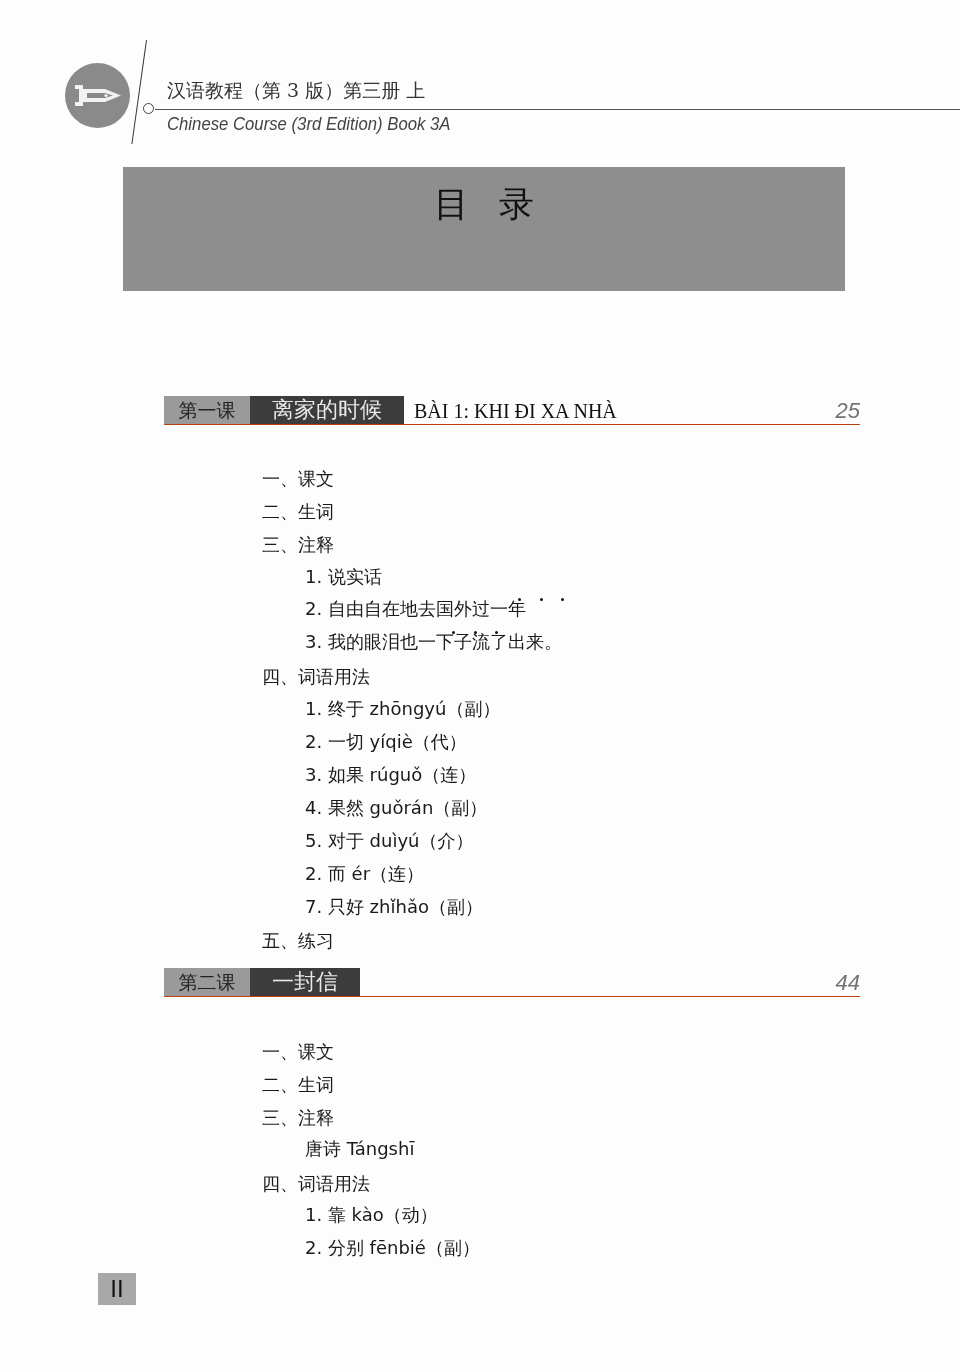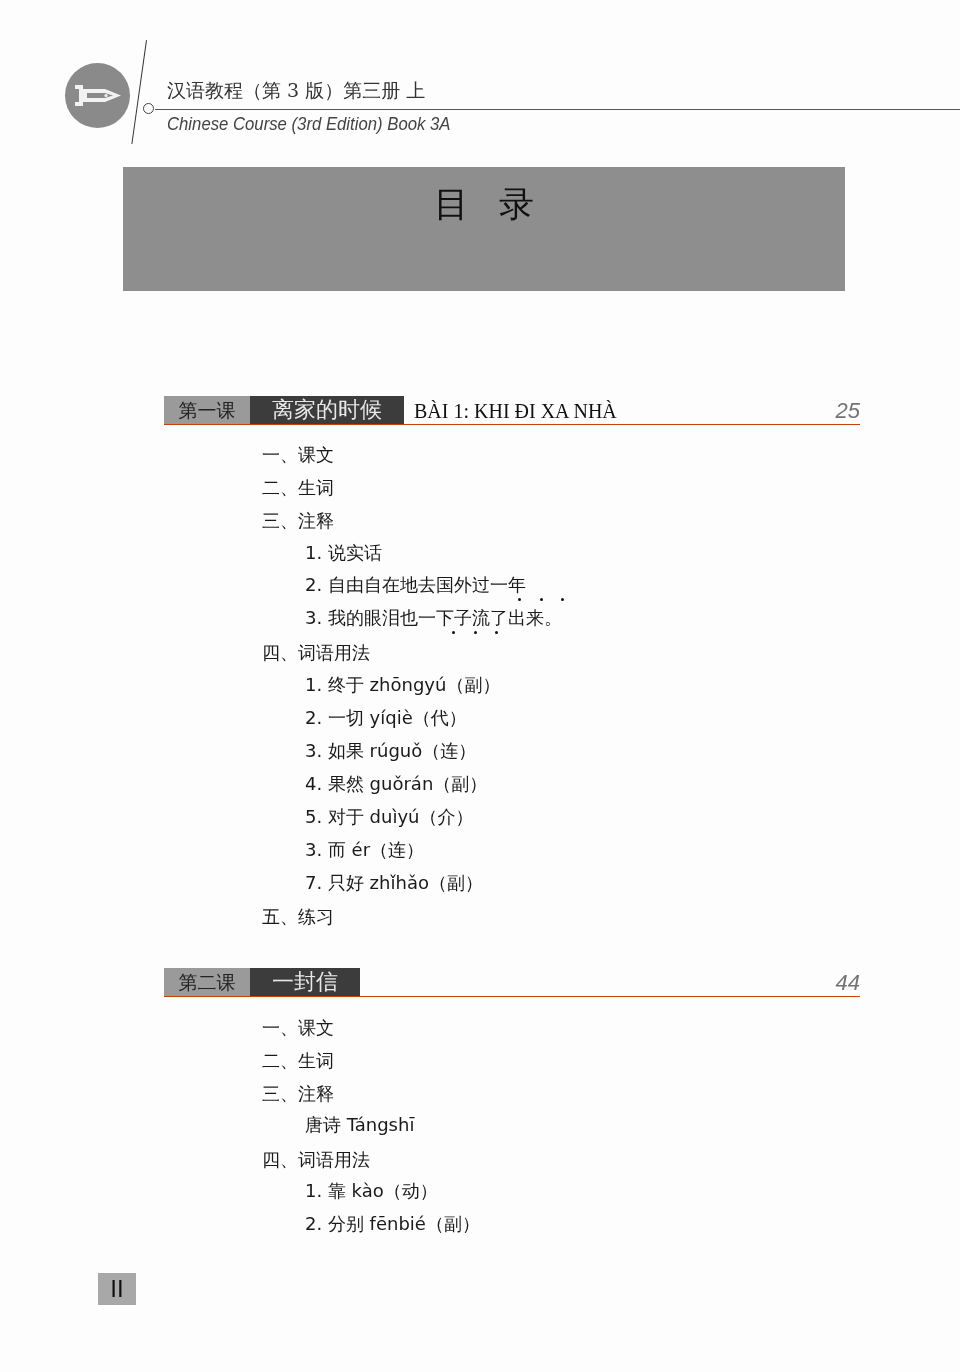--- a/index.html
+++ b/index.html
@@ -22,21 +22,21 @@
   .banner-en { position:absolute; left:0; right:0; top:68px; text-align:center; font-family:"Liberation Serif", serif;
                font-size:37px; color:#f4f4f4; }
   .lesson-head { position:absolute; left:164px; width:696px; height:28px; border-bottom:1px solid #c2410c; }
   .lesson-num { position:absolute; left:0; top:0; height:28px; width:86px; background:#9a9a9a; font-family:"DejaVu Serif", serif;
                 font-size:19px; color:#222; text-align:center; line-height:28px; }
   .lesson-title-cn { position:absolute; left:86px; top:0; height:28px; background:#3c3c3c; font-family:"DejaVu Serif", serif;
                      font-size:22px; color:#e8e8e8; line-height:28px; padding:0 22px; }
   .lesson-title-vi { position:absolute; top:0; line-height:30px; font-family:"Liberation Serif", serif; font-size:20px; color:#111; }
   .lesson-page { position:absolute; right:0; top:0; line-height:30px; font-family:"Liberation Sans", sans-serif;
                  font-style:italic; font-size:22px; color:#737373; }
-  .item { position:absolute; font-family:"DejaVu Sans", sans-serif; font-size:18px; color:#1a1a1a; white-space:nowrap; }
+  .item { position:absolute; font-family:"DejaVu Sans", sans-serif; font-size:18px; color:#1a1a1a; white-space:nowrap;margin-top:24px; }
   .lvl1 { left:262px; }
   .lvl2 { left:305px; }
   .dot { position:absolute; width:3px; height:3px; border-radius:50%; background:#111; }
   .page-num { position:absolute; left:98px; top:1273px; width:38px; height:32px; background:#a8a8a8;
               font-family:"Liberation Sans", sans-serif; font-size:24px; text-align:center; line-height:32px; color:#111; }
 </style>
 </head>
 <body>
 
 <div class="logo">
@@ -74,21 +74,21 @@
 <div class="item lvl2" style="top:606px;">3. 我的眼泪也一下子流了出来。</div>
 <div class="dot" style="left:452px; top:631px;"></div>
 <div class="dot" style="left:474px; top:631px;"></div>
 <div class="dot" style="left:495px; top:631px;"></div>
 <div class="item lvl1" style="top:641px;">四、词语用法</div>
 <div class="item lvl2" style="top:673px;">1. 终于 zhōngyú（副）</div>
 <div class="item lvl2" style="top:706px;">2. 一切 yíqiè（代）</div>
 <div class="item lvl2" style="top:739px;">3. 如果 rúguǒ（连）</div>
 <div class="item lvl2" style="top:772px;">4. 果然 guǒrán（副）</div>
 <div class="item lvl2" style="top:805px;">5. 对于 duìyú（介）</div>
-<div class="item lvl2" style="top:838px;">3. 而 ér（连）</div>
+<div class="item lvl2" style="top:838px;">2. 而 ér（连）</div>
 <div class="item lvl2" style="top:871px;">7. 只好 zhǐhǎo（副）</div>
 <div class="item lvl1" style="top:905px;">五、练习</div>
 
 <div class="lesson-head" style="top:968px;">
   <div class="lesson-num">第二课</div>
   <div class="lesson-title-cn">一封信</div>
   <div class="lesson-page">44</div>
 </div>
 
 <div class="item lvl1" style="top:1016px;">一、课文</div>

